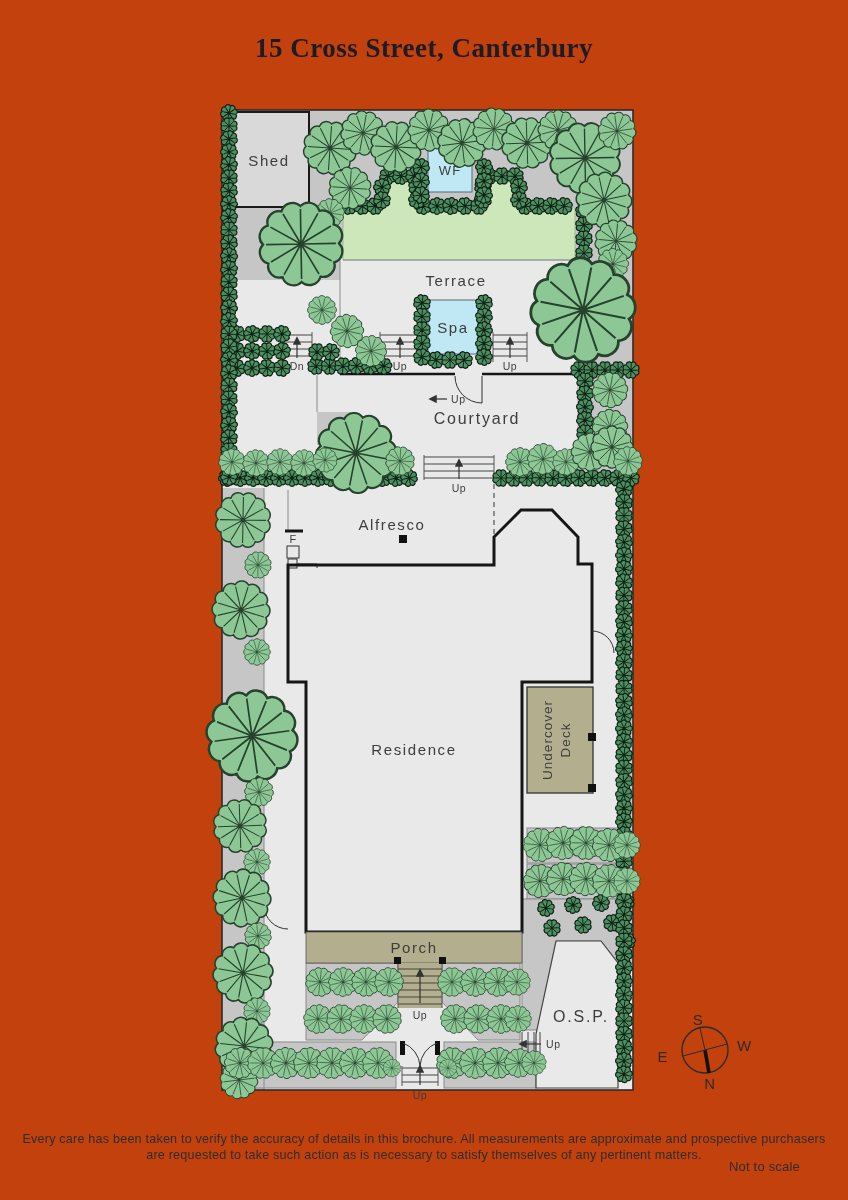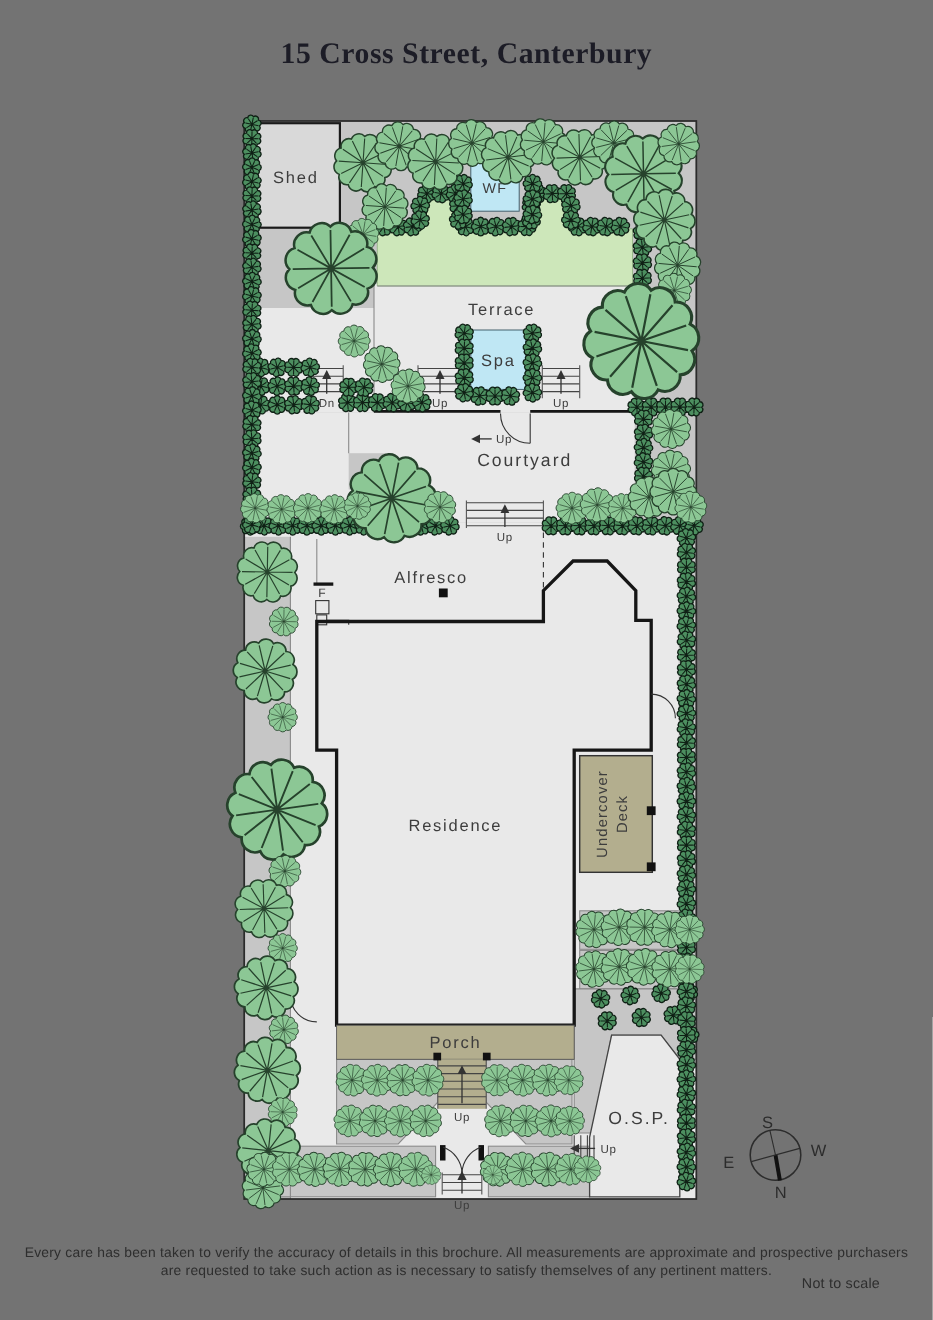--- a/index.html
+++ b/index.html
@@ -1,16 +1,16 @@
 <!DOCTYPE html>
 <html><head>
 <meta charset="utf-8">
 <style>
   html,body{margin:0;padding:0;background:#ffffff;}
-  .page{width:848px;height:1200px;position:relative;background:#737373;}
+  .page{width:848px;height:1200px;position:relative;background:#c2410c;}
   svg{display:block;}
   text{font-family:"Liberation Sans", sans-serif;fill:#3d3d3d;}
   .title{font-family:"Liberation Serif", serif;font-weight:bold;font-size:27px;fill:#1c1c26;letter-spacing:.5px;}
   .lbl{font-size:15px;letter-spacing:1.6px;}
   .lbl-big{font-size:16px;letter-spacing:1.8px;}
   .lbl-sm{font-size:10.5px;letter-spacing:.6px;}
   .lbl-xs{font-size:11px;letter-spacing:.5px;}
   .compass-l{font-size:15px;letter-spacing:.5px;fill:#2c2c2c;}
   .foot{font-size:12.6px;fill:#2e2e2e;letter-spacing:.2px;}
   .rail{stroke:#555;stroke-width:1;fill:none;}

